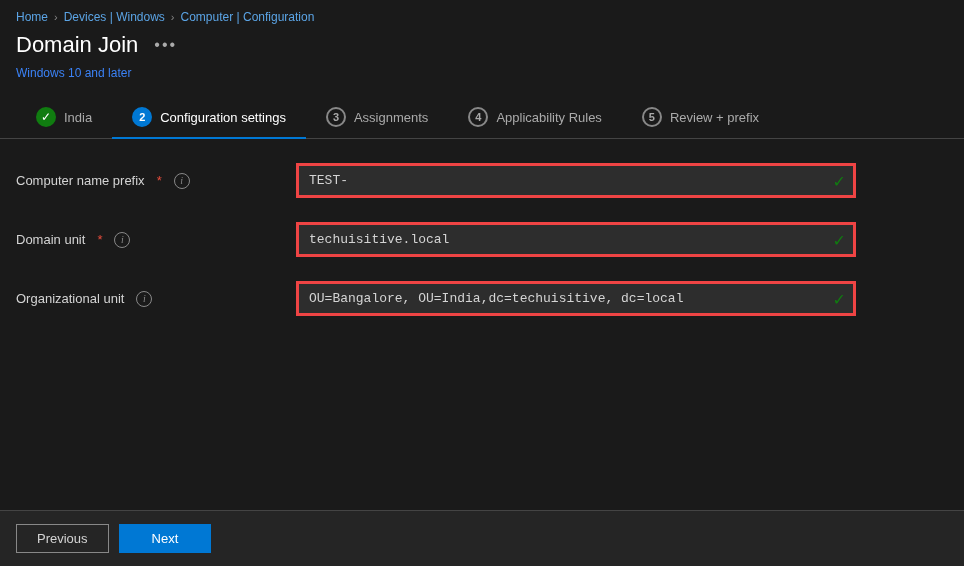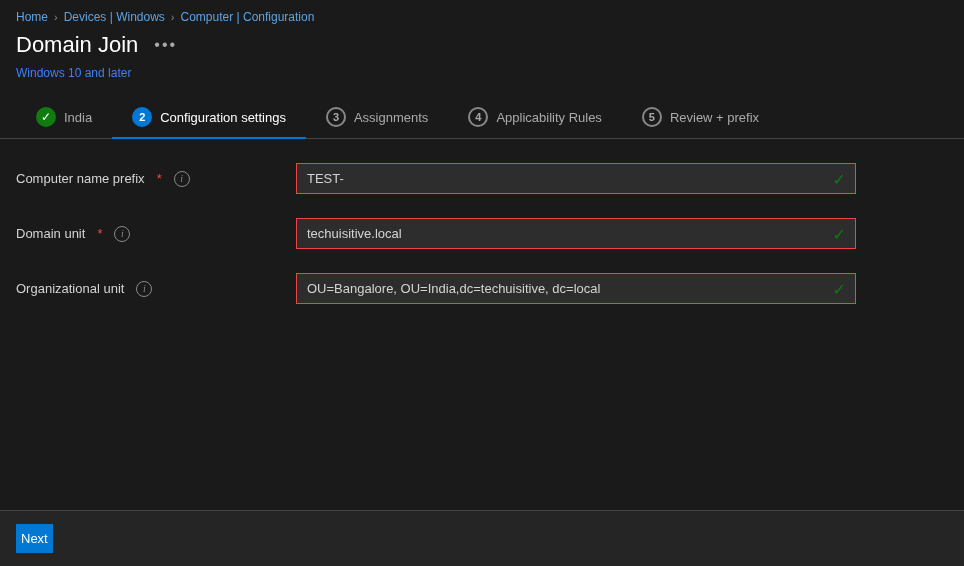--- a/index.html
+++ b/index.html
@@ -151,25 +151,25 @@
     }
 
     .form-input-wrapper {
       flex: 1;
       max-width: 560px;
       position: relative;
     }
     .form-input {
       width: 100%;
       background: #2d2d2d;
-      border: 1px solid #ef4444;
+      border: 3px solid #ef4444;
       color: #d4d4d4;
       padding: 7px 36px 7px 10px;
       font-size: 13px;
-      font-family: Liberation Sans, sans-serif;
+      font-family: Liberation Mono, monospace;
       outline: none;
     }
     .input-check {
       position: absolute;
       right: 10px;
       top: 50%;
       transform: translateY(-50%);
       color: #107c10;
       font-size: 16px;
     }
@@ -194,21 +194,21 @@
       color: #d4d4d4;
       padding: 6px 20px;
       font-size: 13px;
       cursor: pointer;
       font-family: 'Segoe UI', Arial, sans-serif;
     }
     .btn-primary {
       background: #0078d4;
       border: 1px solid #0078d4;
       color: #fff;
-      padding: 6px 4px;
+      padding: 6px 32px;
       font-size: 13px;
       cursor: pointer;
       font-family: 'Segoe UI', Arial, sans-serif;
     }
   </style>
 </head>
 <body>
 
 <div class="breadcrumb">
   <a>Home</a>
@@ -280,14 +280,15 @@
     </div>
     <div class="form-input-wrapper">
       <input class="form-input" type="text" value="OU=Bangalore, OU=India,dc=techuisitive, dc=local" style="">
       <span class="input-check">✓</span>
     </div>
   </div>
 
 </div>
 
 <div class="bottom-bar">
+  <button class="btn-secondary">Previous</button>
   <button class="btn-primary">Next</button>
 </div>
 
 </body></html>

